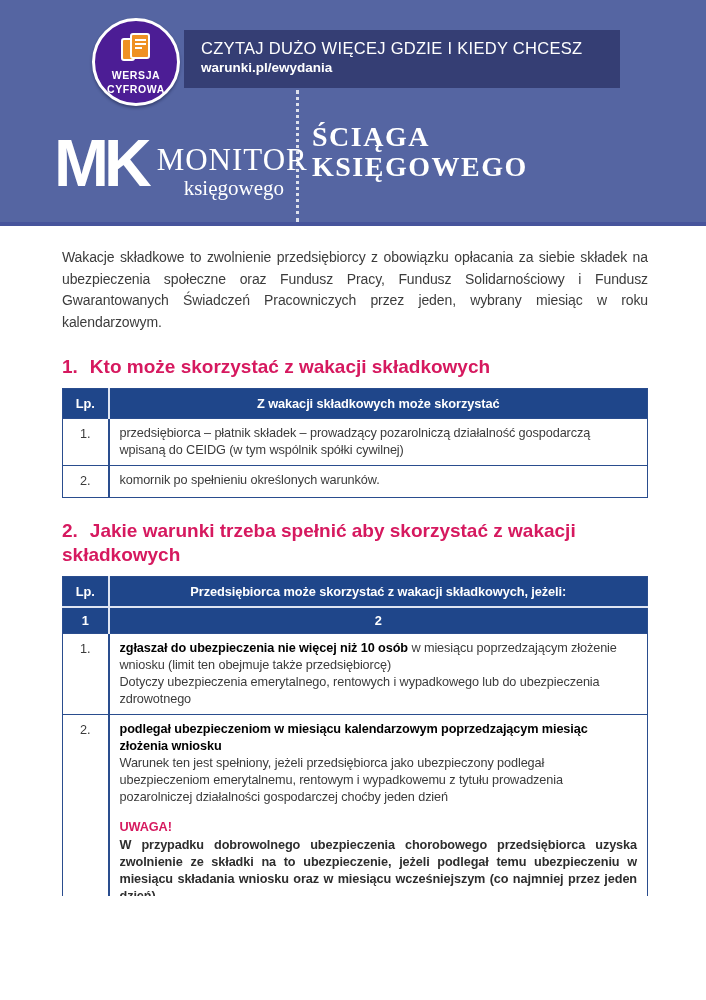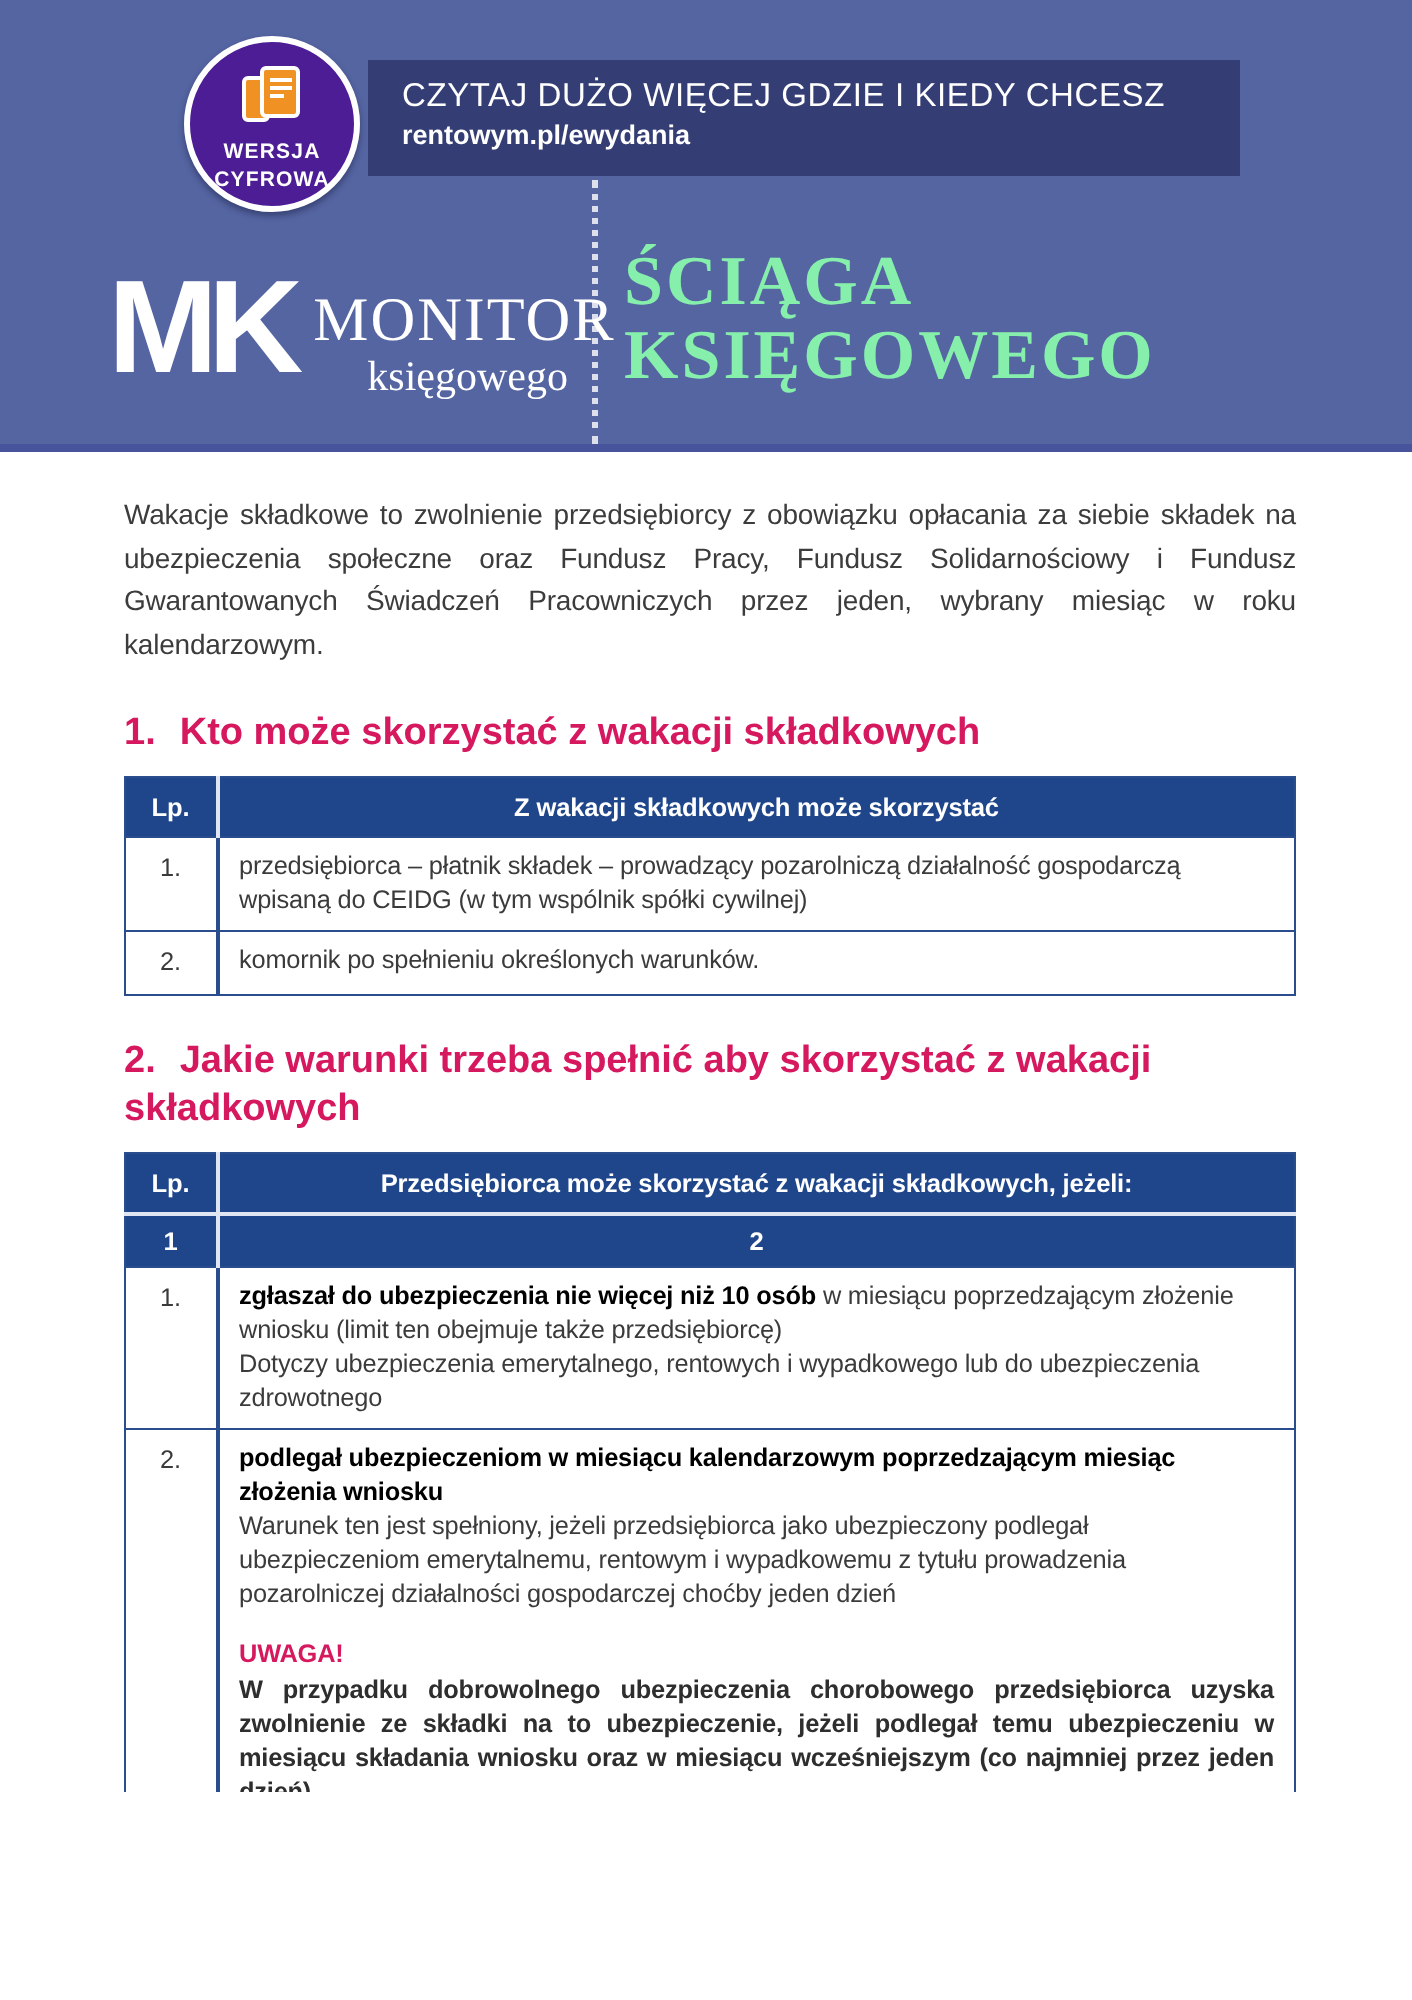--- a/index.html
+++ b/index.html
@@ -32,22 +32,22 @@
   .logo-name{display:block;font-size:31px;letter-spacing:1px;line-height:1;}
   .logo-sub{display:block;font-size:21px;line-height:1.1;padding-left:27px;margin-top:2px;}
   .dotted-divider{
     position:absolute;left:296px;top:90px;height:132px;width:0;
     border-left:3px dotted rgba(255,255,255,.8);
   }
   .edition{
     position:absolute;right:52px;top:92px;color:#fff;font-weight:bold;font-size:29px;letter-spacing:.3px;
   }
   .masthead-title{
-    position:absolute;left:312px;top:122px;color:#86efac;
-    font-family:"Liberation Serif",serif;font-weight:bold;font-size:35px;
+    position:absolute;left:312px;top:122px;color:#ffffff;
+    font-family:"Liberation Serif",serif;font-weight:bold;font-size:28px;
     line-height:1.07;letter-spacing:1.5px;
   }
   
   .main{position:absolute;left:62px;top:226px;width:586px;}
   .article-title{
     margin:56px 0 0 0;text-align:center;font-size:36px;font-weight:bold;color:#2a2a2a;
     line-height:1.24;letter-spacing:-.3px;
   }
   .intro{
     margin:21px 0 0 0;font-size:14px;line-height:1.55;color:#3c3c3c;
@@ -85,21 +85,21 @@
 </style>
 </head>
 <body>
 
 <div class="page">
 
   <header class="masthead">
 
     <div class="promo">
       <div class="promo-line1">CZYTAJ DUŻO WIĘCEJ GDZIE I KIEDY CHCESZ</div>
-      <div class="promo-line2">rentowym.pl/ewydania</div>
+      <div class="promo-line2">warunki.pl/ewydania</div>
     </div>
 
     <div class="badge">
       <span>
         <svg width="36" height="32" viewBox="0 0 36 32" fill="none">
           <rect x="4" y="7" width="12" height="21" rx="2" stroke="#ffffff" stroke-width="2" fill="#ef9123"></rect>
           <rect x="13" y="2" width="18" height="24" rx="2" stroke="#ffffff" stroke-width="2" fill="#ef9123"></rect>
           <line x1="17" y1="8" x2="28" y2="8" stroke="#ffffff" stroke-width="2"></line>
           <line x1="17" y1="12" x2="28" y2="12" stroke="#ffffff" stroke-width="2"></line>
           <line x1="17" y1="16" x2="24" y2="16" stroke="#ffffff" stroke-width="2"></line>

